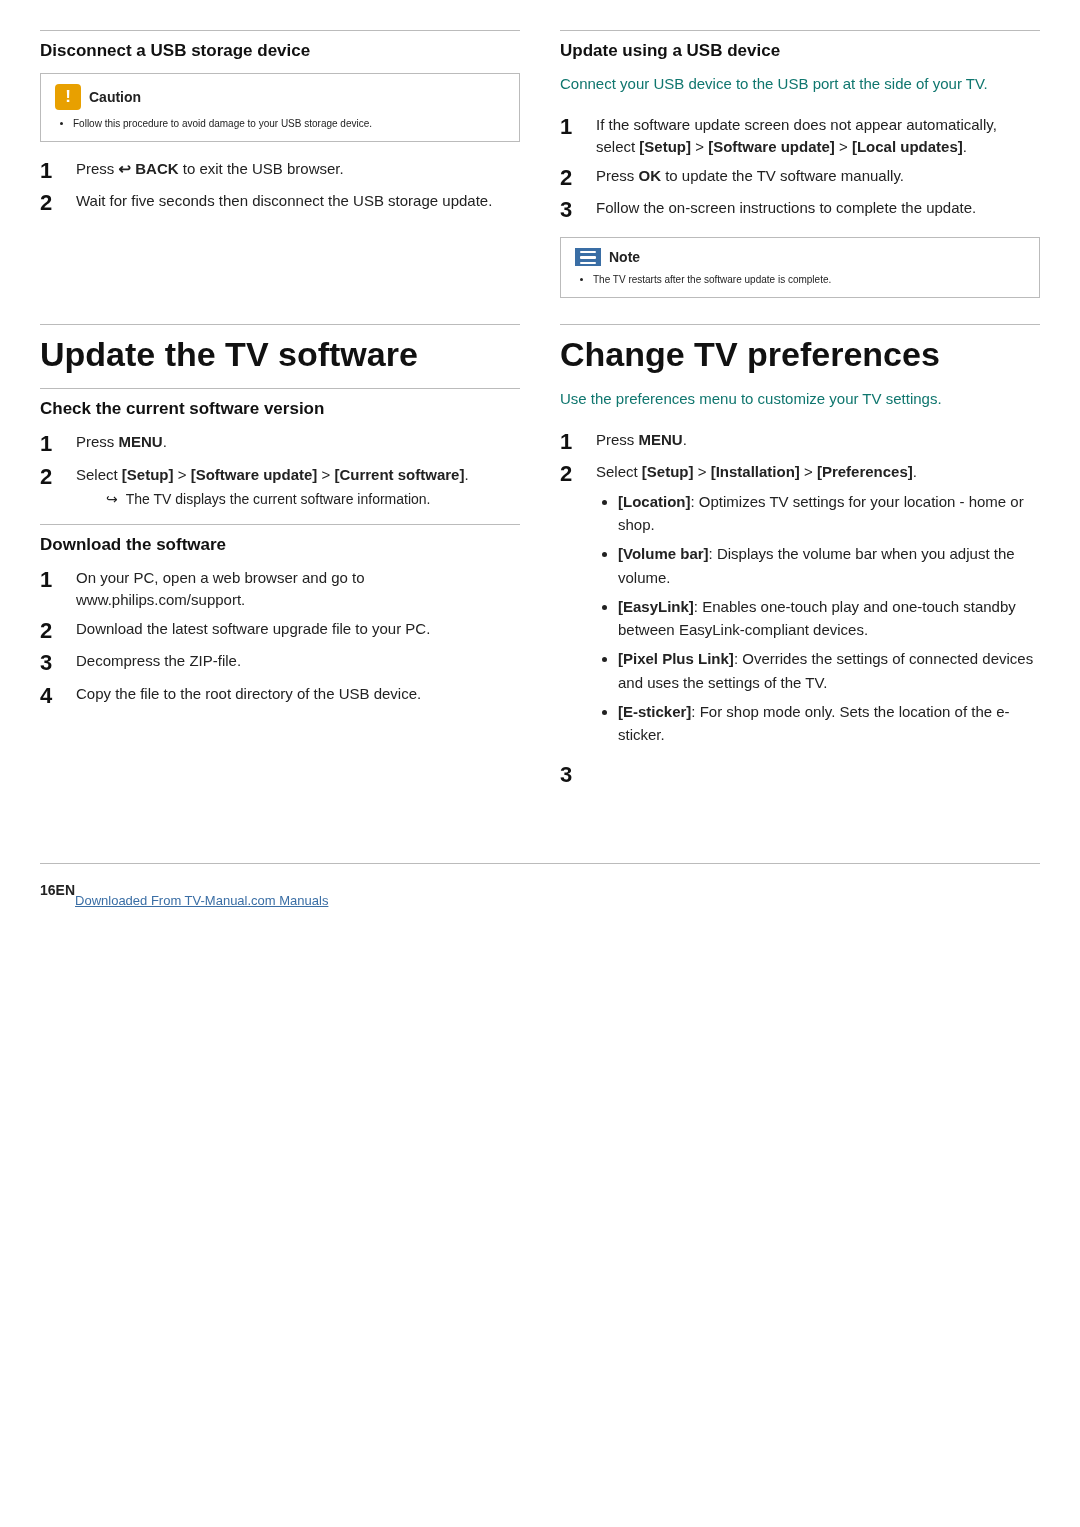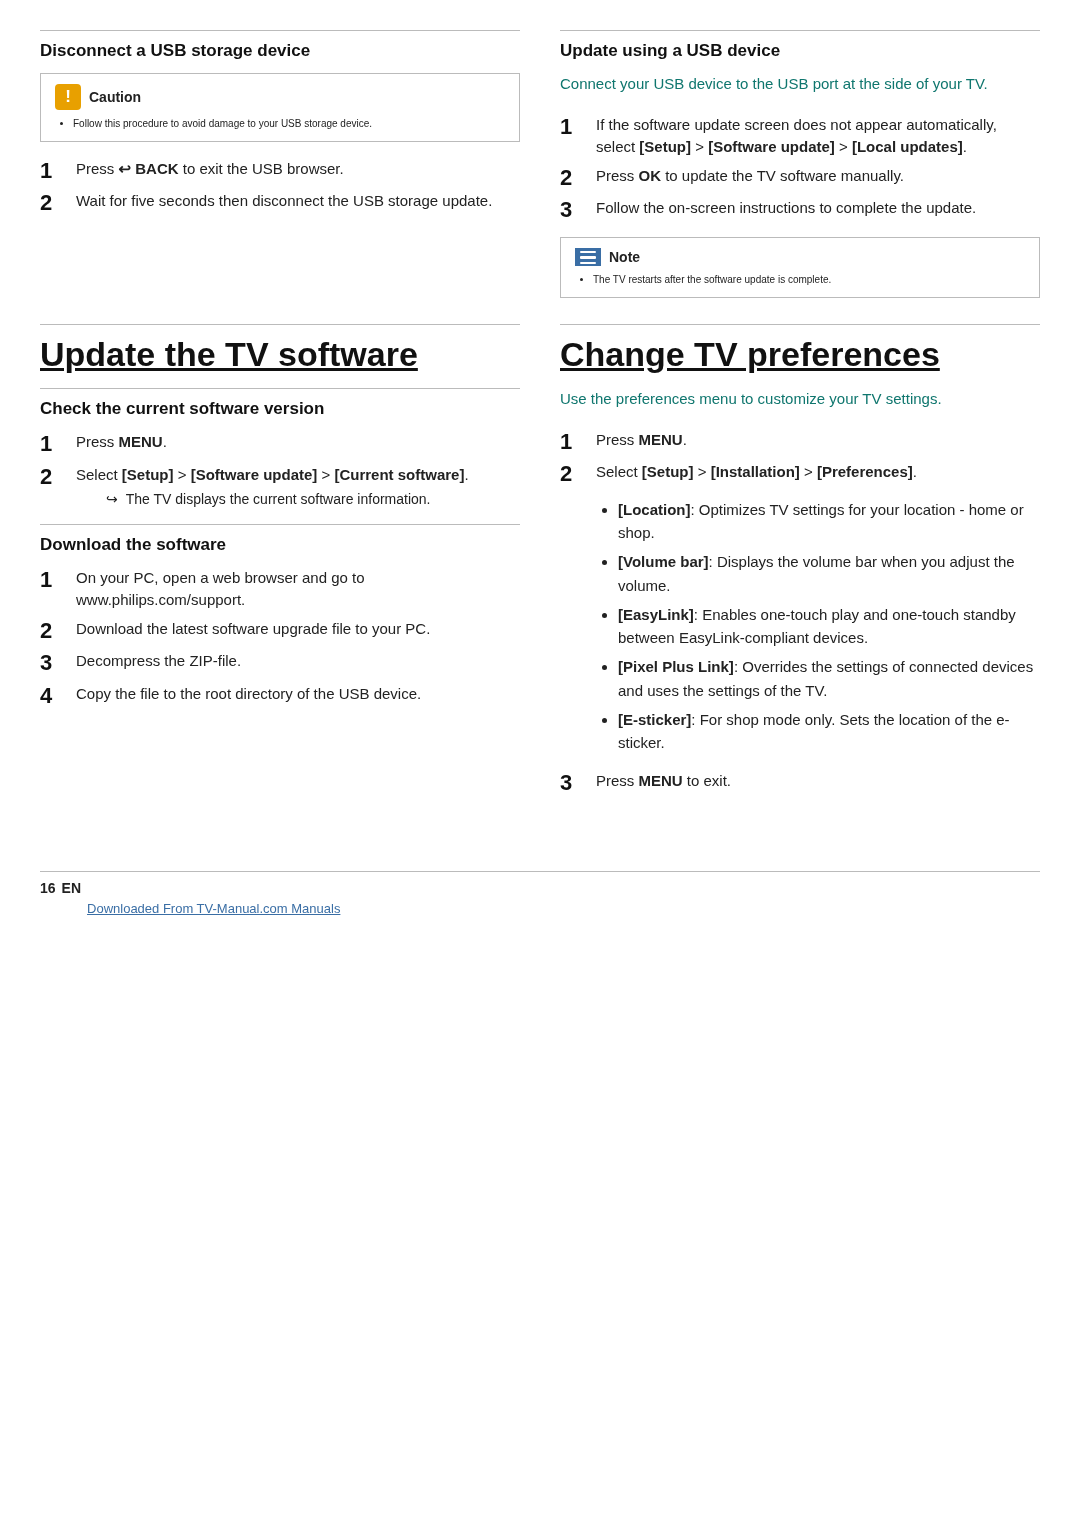--- a/index.html
+++ b/index.html
@@ -33,21 +33,20 @@
       margin-bottom: 12px;
       color: #111;
     }
     .big-heading {
       font-size: 34px;
       font-weight: bold;
       color: #111;
       margin-bottom: 14px;
       margin-top: 8px;
       line-height: 1.15;
-      text-decoration: underline;
     }
     .intro-text {
       font-size: 15px;
       color: #0f766e;
       margin-bottom: 18px;
       line-height: 1.5;
     }
 
     
     .caution-box, .note-box {
@@ -285,38 +284,37 @@
 
     <div class="steps">
       <div class="step">
         <span class="step-num">1</span>
         <span class="step-content">Press <strong>MENU</strong>.</span>
       </div>
       <div class="step">
         <span class="step-num">2</span>
         <div style="flex:1;">
           <span class="step-content">Select <strong>[Setup]</strong> &gt; <strong>[Installation]</strong> &gt; <strong>[Preferences]</strong>.</span>
-          <ul class="bullet-list" style="margin-top:14px;">
+          <ul class="bullet-list" style="margin-top:6px;">
             <li><strong>[Location]</strong>: Optimizes TV settings for your location - home or shop.</li>
             <li><strong>[Volume bar]</strong>: Displays the volume bar when you adjust the volume.</li>
             <li><strong>[EasyLink]</strong>: Enables one-touch play and one-touch standby between EasyLink-compliant devices.</li>
             <li><strong>[Pixel Plus Link]</strong>: Overrides the settings of connected devices and uses the settings of the TV.</li>
             <li><strong>[E-sticker]</strong>: For shop mode only. Sets the location of the e-sticker.</li>
           </ul>
         </div>
       </div>
       <div class="step">
         <span class="step-num">3</span>
-        <span class="step-content">Press <strong>MENU</strong> to exit.</span>
       </div>
     </div>
   </div>
 
   <div style="grid-column:1/-1; margin-top: 60px;">
     <hr style="border:none; border-top:1px solid #bbb; margin-bottom:8px;">
-    <div style="display:flex; gap:6px;">
+    <div style="display:flex; align-items:center; gap:0;">
       <span style="font-size:14px; font-weight:bold;">16</span>
       <span style="font-size:14px; font-weight:bold;">EN</span>
       <a href="#" class="footer-link" style="font-size:13px; color:#3a6ea5;">Downloaded From TV-Manual.com Manuals</a>
     </div>
   </div>
 
 </div>
 
 </body></html>

